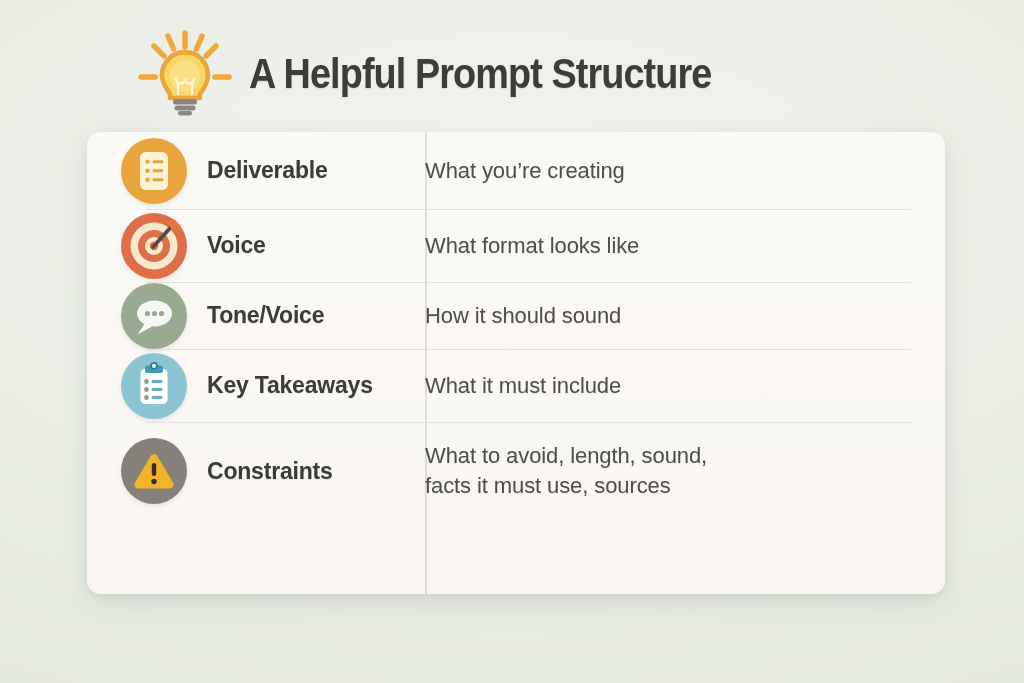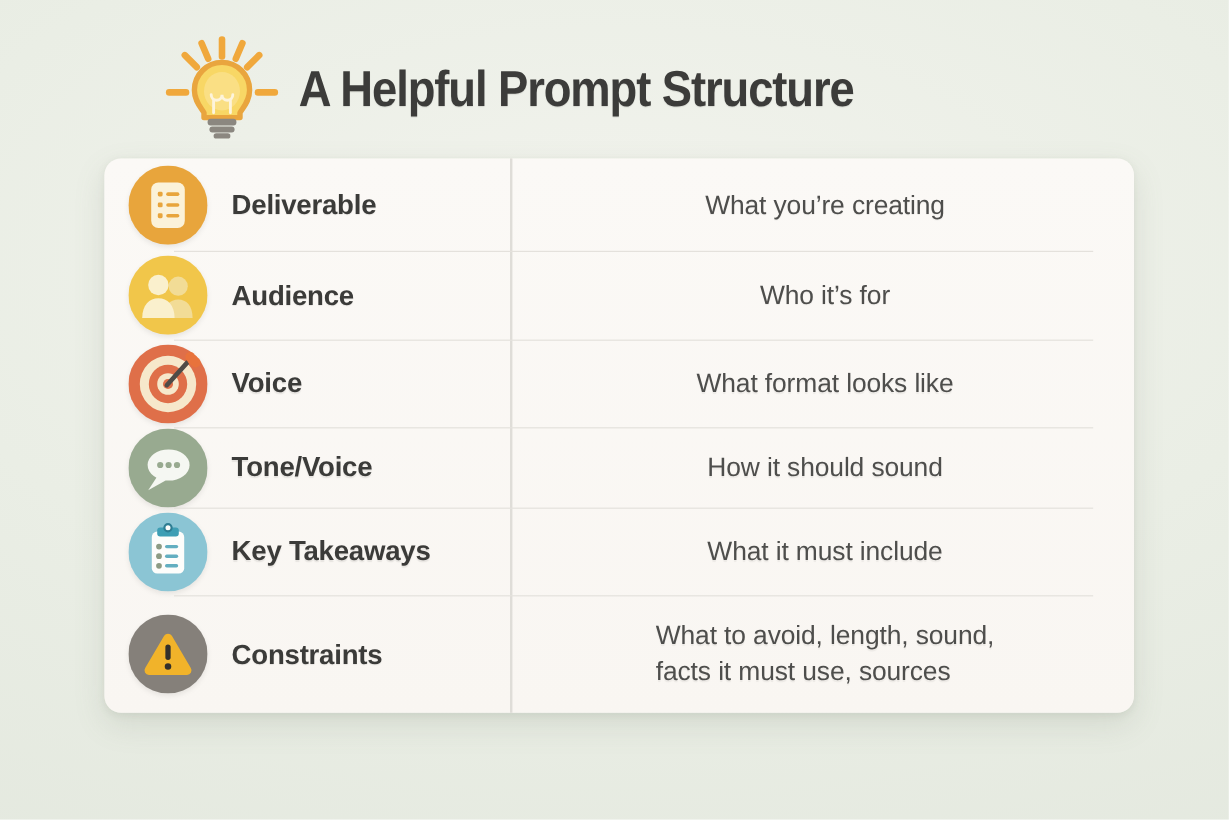--- a/index.html
+++ b/index.html
@@ -18,22 +18,22 @@
   }
   .card{
     position:absolute;left:87px;top:132px;width:858px;height:462px;
     background:linear-gradient(180deg,#fbf9f6 0%,#f9f6f2 100%);
     border-radius:14px;
     box-shadow:0 10px 26px rgba(115,125,105,.16), 0 2px 6px rgba(115,125,105,.10);
   }
   .vdivider{position:absolute;left:338px;top:0;bottom:0;width:1.5px;background:#dfddd8;}
   .rows{position:absolute;inset:0;display:flex;flex-direction:column;}
   .row{position:relative;display:flex;align-items:stretch;}
-  .cell-left{width:338px;display:flex;align-items:center;padding-left:20px;box-sizing:border-box;gap:20px;}
-  .cell-right{flex:1;display:flex;align-items:center;padding-left:25px;padding-right:20px;box-sizing:border-box;justify-content:center;}
+  .cell-left{width:338px;display:flex;align-items:center;padding-left:34px;box-sizing:border-box;gap:20px;}
+  .cell-right{flex:1;display:flex;align-items:center;padding-right:20px;box-sizing:border-box;}
   .icon-wrap{width:66px;height:66px;flex:0 0 66px;display:block;filter:drop-shadow(0 2px 2px rgba(0,0,0,.08));}
   .icon-wrap svg{display:block;width:66px;height:66px;}
   .label{
     font-size:23px;font-weight:700;color:#3b3b39;letter-spacing:-.2px;
     text-shadow:0 1px 1px rgba(0,0,0,.08);
   }
   .desc{
     font-size:22px;font-weight:400;color:#4e4e4c;letter-spacing:-.1px;line-height:1.35;
     white-space:pre-line;text-shadow:0 1px 1px rgba(0,0,0,.06);
   }
@@ -91,42 +91,20 @@
           </svg>
         </span>
         <span class="label">Deliverable</span>
       </div>
       <div class="cell-right">
         <span class="desc">What you’re creating</span>
       </div>
       <div class="hr"></div>
     </div>
 
-    <div class="row" style="height:74px">
-      <div class="cell-left">
-        <span class="icon-wrap">
-          <svg viewBox="0 0 66 66">
-            <circle cx="33" cy="33" r="33" fill="#F1C64A"></circle>
-            <g fill="#F2DC96">
-              <circle cx="41.5" cy="25.5" r="8"></circle>
-              <path d="M29.5 52 c0-10.5 5.2-15.5 12-15.5 c6.8 0 12 5 12 15.5 z"></path>
-            </g>
-            <g fill="#FAF0CD">
-              <circle cx="25" cy="24.5" r="8.5"></circle>
-              <path d="M11.5 52 c0-11 6-16.5 13.5-16.5 c7.5 0 13.5 5.5 13.5 16.5 z"></path>
-            </g>
-          </svg>
-        </span>
-        <span class="label">Audience</span>
-      </div>
-      <div class="cell-right">
-        <span class="desc">Who it’s for</span>
-      </div>
-      <div class="hr"></div>
-    </div>
 
     <div class="row" style="height:73px">
       <div class="cell-left">
         <span class="icon-wrap">
           <svg viewBox="0 0 66 66">
             <circle cx="33" cy="33" r="33" fill="#DF6F49"></circle>
             <circle cx="33" cy="33" r="23.5" fill="#F6E8CB"></circle>
             <circle cx="33" cy="33" r="16" fill="#DF6F49"></circle>
             <circle cx="33" cy="33" r="9" fill="#F6E8CB"></circle>
             <circle cx="33" cy="33" r="4.2" fill="#DF6F49"></circle>

